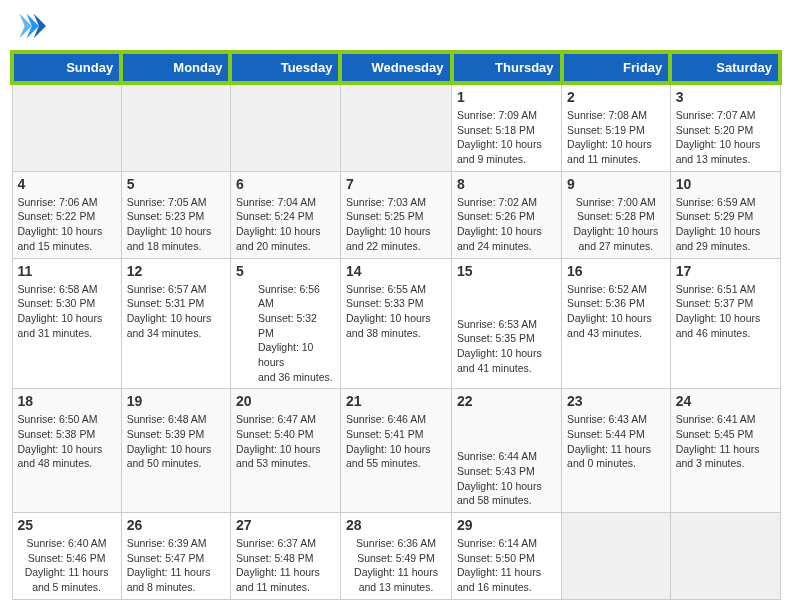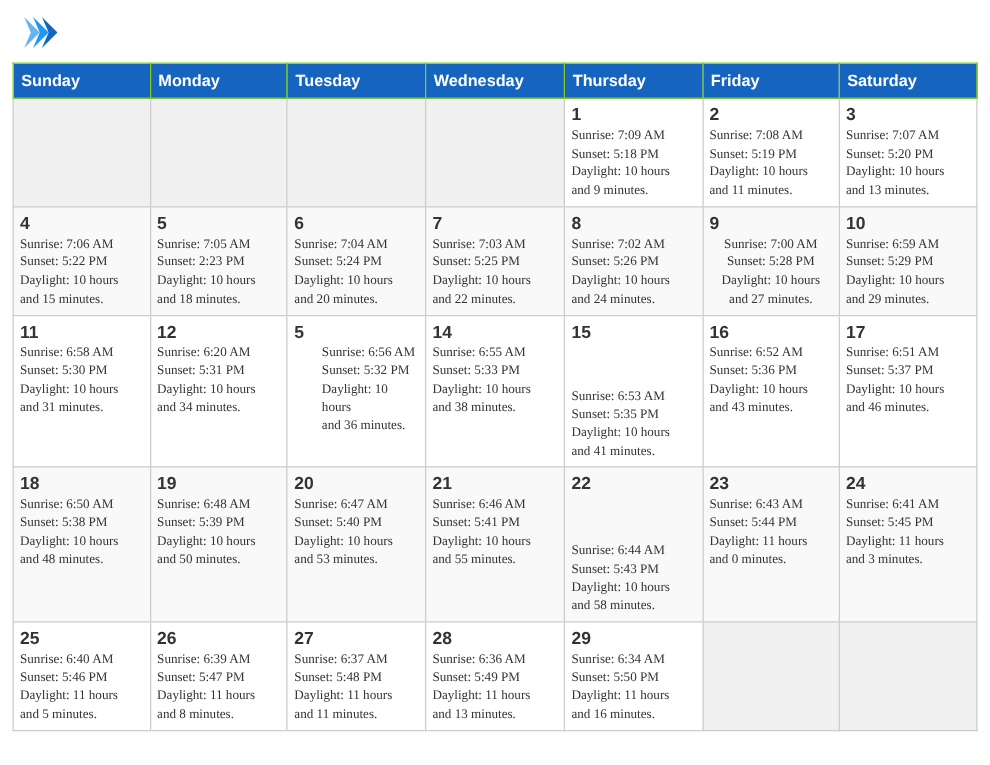--- a/index.html
+++ b/index.html
@@ -50,45 +50,44 @@
       margin-top: 2px;
     }
     table {
       width: 100%;
       border-collapse: collapse;
       font-size: 11px;
     }
     thead tr th {
       background-color: #1565c0;
       color: #fff;
-      text-align: left;
+      text-align: right;
       padding: 6px 6px;
       font-size: 13px;
       font-weight: bold;
-      border: 1px solid #84cc16;
+      border: 4px solid #84cc16;
     }
     tbody tr td {
       border: 1px solid #ccc;
       vertical-align: top;
       padding: 4px 5px;
       width: 113px;
       min-height: 80px;
     }
     .day-number {
       font-size: 14px;
       font-weight: bold;
       color: #333;
       display: block;
       margin-bottom: 3px;
     }
     .day-info {
       color: #333;
       font-size: 10.5px;
       line-height: 1.4;
-      font-family: Liberation Serif, serif;
     }
     tbody tr:nth-child(odd) td {
       background-color: #fff;
     }
     tbody tr:nth-child(even) td {
       background-color: #f9f9f9;
     }
     .empty-cell {
       background-color: #f0f0f0 !important;
     }
@@ -158,21 +157,21 @@
         <td>
           <span class="day-number">4</span>
           <div class="day-info" style="white-space: pre-line;">Sunrise: 7:06 AM
 Sunset: 5:22 PM
 Daylight: 10 hours
 and 15 minutes.</div>
         </td>
         <td>
           <span class="day-number">5</span>
           <div class="day-info" style="white-space: pre-line;">Sunrise: 7:05 AM
-Sunset: 2:23 PM
+Sunset: 5:23 PM
 Daylight: 10 hours
 and 18 minutes.</div>
         </td>
         <td>
           <span class="day-number">6</span>
           <div class="day-info" style="white-space: pre-line;">Sunrise: 7:04 AM
 Sunset: 5:24 PM
 Daylight: 10 hours
 and 20 minutes.</div>
         </td>
@@ -208,21 +207,21 @@
       <tr>
         <td>
           <span class="day-number">11</span>
           <div class="day-info" style="white-space: pre-line;">Sunrise: 6:58 AM
 Sunset: 5:30 PM
 Daylight: 10 hours
 and 31 minutes.</div>
         </td>
         <td>
           <span class="day-number">12</span>
-          <div class="day-info" style="white-space: pre-line;">Sunrise: 6:20 AM
+          <div class="day-info" style="white-space: pre-line;">Sunrise: 6:57 AM
 Sunset: 5:31 PM
 Daylight: 10 hours
 and 34 minutes.</div>
         </td>
         <td>
           <span class="day-number">5</span>
           <div class="day-info" style="white-space: pre-line; margin-left: 22px;">Sunrise: 6:56 AM
 Sunset: 5:32 PM
 Daylight: 10 hours
 and 36 minutes.</div>
@@ -303,49 +302,49 @@
           <span class="day-number">24</span>
           <div class="day-info" style="white-space: pre-line;">Sunrise: 6:41 AM
 Sunset: 5:45 PM
 Daylight: 11 hours
 and 3 minutes.</div>
         </td>
       </tr>
       <tr>
         <td>
           <span class="day-number">25</span>
-          <div class="day-info" style="white-space: pre-line;">Sunrise: 6:40 AM
+          <div class="day-info" style="white-space: pre-line; text-align: center;">Sunrise: 6:40 AM
 Sunset: 5:46 PM
 Daylight: 11 hours
 and 5 minutes.</div>
         </td>
         <td>
           <span class="day-number">26</span>
           <div class="day-info" style="white-space: pre-line;">Sunrise: 6:39 AM
 Sunset: 5:47 PM
 Daylight: 11 hours
 and 8 minutes.</div>
         </td>
         <td>
           <span class="day-number">27</span>
           <div class="day-info" style="white-space: pre-line;">Sunrise: 6:37 AM
 Sunset: 5:48 PM
 Daylight: 11 hours
 and 11 minutes.</div>
         </td>
         <td>
           <span class="day-number">28</span>
-          <div class="day-info" style="white-space: pre-line;">Sunrise: 6:36 AM
+          <div class="day-info" style="white-space: pre-line; text-align: center;">Sunrise: 6:36 AM
 Sunset: 5:49 PM
 Daylight: 11 hours
 and 13 minutes.</div>
         </td>
         <td>
           <span class="day-number">29</span>
-          <div class="day-info" style="white-space: pre-line;">Sunrise: 6:34 AM
+          <div class="day-info" style="white-space: pre-line;">Sunrise: 6:14 AM
 Sunset: 5:50 PM
 Daylight: 11 hours
 and 16 minutes.</div>
         </td>
         <td class="empty-cell"></td>
         <td class="empty-cell"></td>
       </tr>
     </tbody>
 </table>
 

